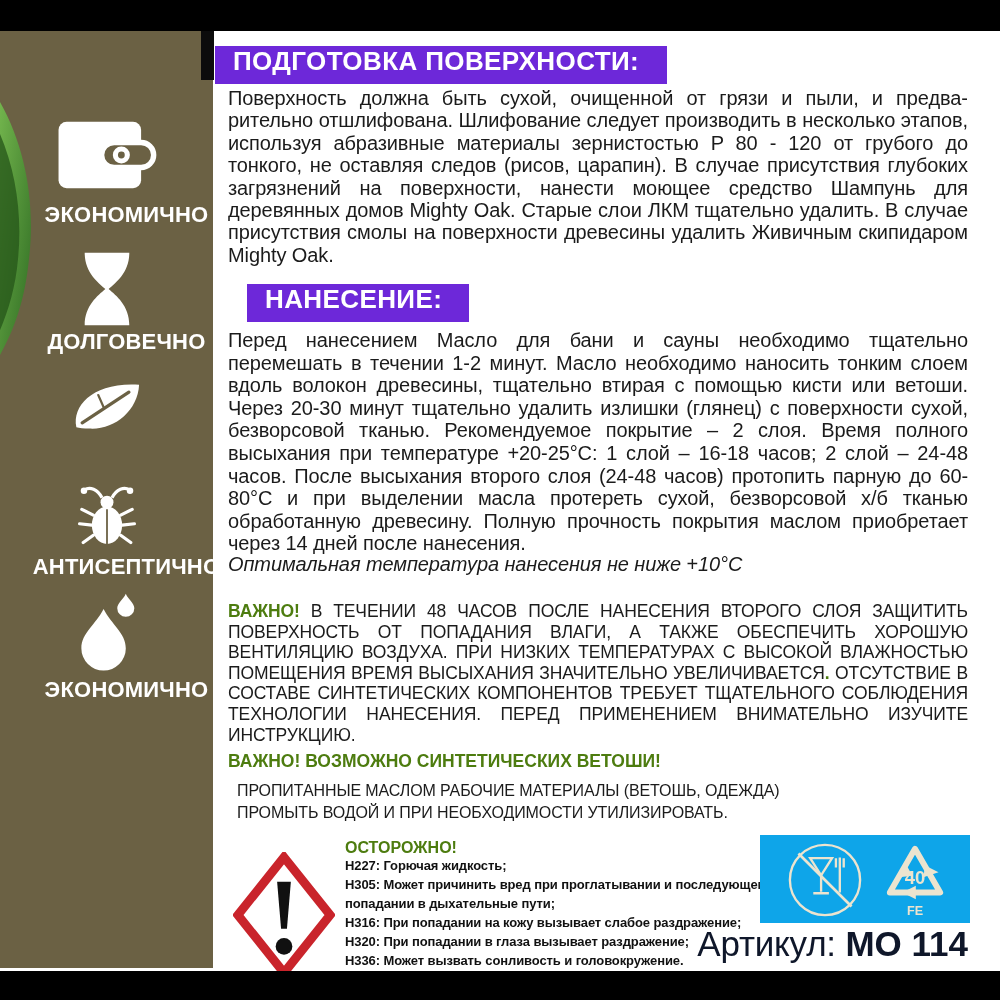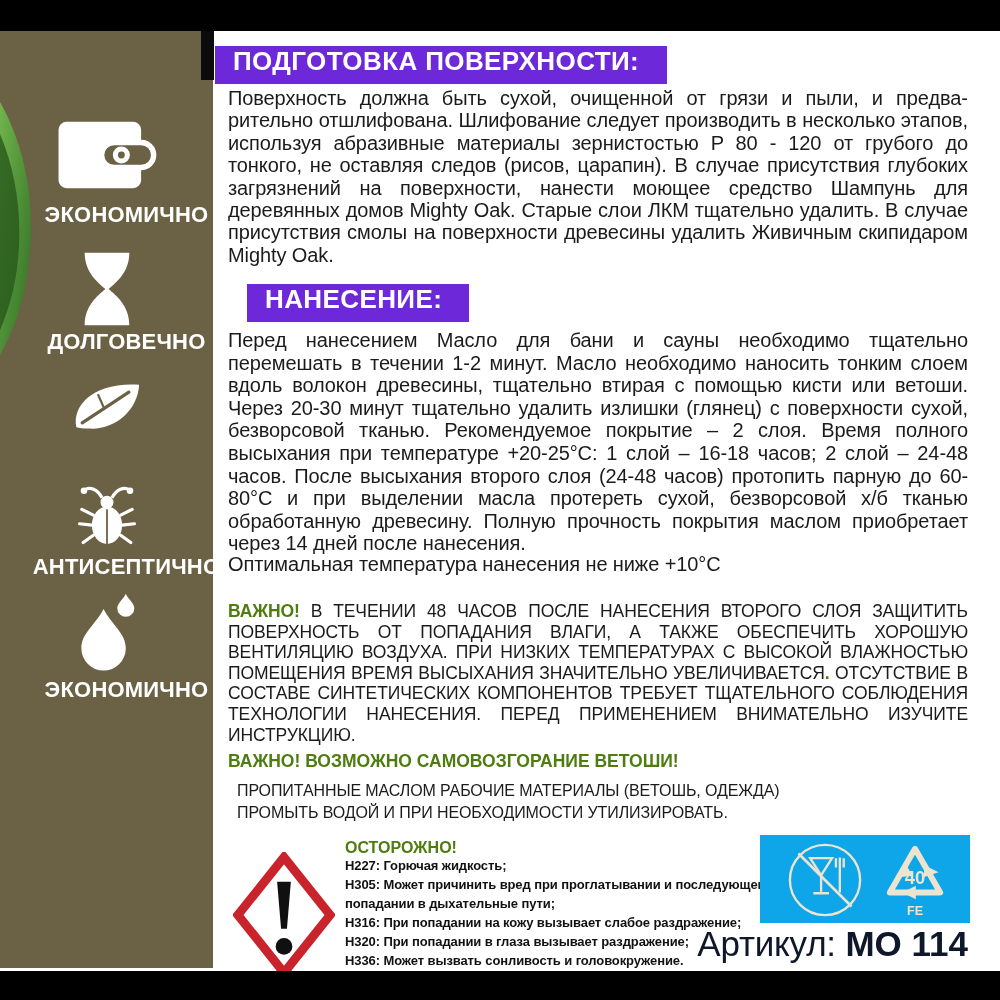--- a/index.html
+++ b/index.html
@@ -14,21 +14,21 @@
   .feat-label{left:0;width:213px;text-align:center;color:#fff;font-weight:bold;
               font-size:22px;letter-spacing:.2px;margin-left:20px;}
   .hdr-shadow{left:201px;top:31px;width:13px;height:49px;background:#0c0c0c;}
   .sec-hdr{background:#6d28d9;color:#fff;font-weight:bold;font-size:26px;
            letter-spacing:.4px;display:flex;align-items:flex-start;padding-left:18px;box-sizing:border-box;}
   .hdr1{left:215px;top:46px;width:452px;height:38px;}
   .hdr2{left:215px;top:284px;width:222px;height:38px;margin-left:32px;}
   .body-txt{font-size:20px;line-height:22.4px;text-align:justify;letter-spacing:-0.1px;margin:0;}
   .para1{left:228px;top:87px;width:740px;}
   .para2{left:228px;top:329px;width:740px;line-height:22.6px;}
-  .note{left:228px;top:553px;width:740px;text-align:left;}
+  .note{left:228px;top:553px;width:740px;text-align:left;font-style:italic;}
   .caps-block{left:228px;top:601px;width:740px;font-size:17.5px;line-height:20.6px;
               text-align:justify;letter-spacing:-0.1px;margin:0;}
   .red{color:#4d7c0f;}
   .b{font-weight:bold;}
   .fire-title{left:228px;top:751px;font-size:17.5px;font-weight:bold;margin:0;}
   .fire-line{font-size:16px;margin:9px;letter-spacing:-0.1px;}
   .fl1{left:228px;top:773px;}
   .fl2{left:228px;top:795px;}
   .ghs{left:233px;top:852px;}
   .caution-title{left:345px;top:839px;font-size:16px;font-weight:bold;}
@@ -116,21 +116,21 @@
   <p class="abs body-txt para1">Поверхность должна быть сухой, очищенной от грязи и пыли, и предва­рительно отшлифована. Шлифование следует производить в несколько этапов, используя абразивные материалы зернистостью P 80 - 120  от грубого до тонкого, не оставляя следов (рисов, царапин). В случае присутствия глубоких загрязнений на поверхности, нанести моющее средство Шампунь для деревянных домов Mighty Oak. Старые слои ЛКМ тщательно удалить. В случае присутствия смолы на поверхности древесины удалить Живичным скипидаром Mighty Oak.</p>
 
   <div class="abs sec-hdr hdr2">
     <span>НАНЕСЕНИЕ:</span>
   </div>
   <p class="abs body-txt para2">Перед нанесением Масло для бани и сауны необходимо тщательно перемешать в течении 1-2 минут. Масло необходимо наносить тонким слоем вдоль волокон древесины, тщательно втирая с помощью кисти или ветоши. Через 20-30 минут тщательно удалить излишки (глянец) с поверхности сухой, безворсовой тканью. Рекомендуемое покрытие – 2 слоя. Время полного высыхания при температуре +20-25°C: 1 слой – 16-18 часов; 2 слой – 24-48 часов. После высыхания второго слоя (24-48 часов) протопить парную до 60-80°C и при выделении масла протереть сухой, безворсовой х/б тканью обработанную древесину. Полную прочность покрытия маслом приобретает через 14 дней после нанесения.</p>
   <p class="abs body-txt note">Оптимальная температура нанесения не ниже +10°C</p>
 
   <p class="abs caps-block"><span class="red b">ВАЖНО!</span><span> В ТЕЧЕНИИ 48 ЧАСОВ ПОСЛЕ НАНЕСЕНИЯ ВТОРОГО СЛОЯ ЗАЩИТИТЬ ПОВЕРХНОСТЬ ОТ ПОПАДАНИЯ ВЛАГИ, А ТАКЖЕ ОБЕСПЕЧИТЬ ХОРОШУЮ ВЕНТИЛЯЦИЮ ВОЗДУХА. ПРИ НИЗКИХ ТЕМПЕРАТУРАХ С ВЫСОКОЙ ВЛАЖНОСТЬЮ ПОМЕЩЕНИЯ ВРЕМЯ ВЫСЫХАНИЯ ЗНАЧИТЕЛЬНО УВЕЛИЧИВАЕТСЯ</span><span class="red b">.</span><span> ОТСУТСТВИЕ В СОСТАВЕ СИНТЕТИЧЕСКИХ КОМПОНЕНТОВ ТРЕБУЕТ ТЩАТЕЛЬНОГО СОБЛЮДЕНИЯ ТЕХНОЛОГИИ НАНЕСЕНИЯ. ПЕРЕД ПРИМЕНЕНИЕМ ВНИМАТЕЛЬНО ИЗУЧИТЕ ИНСТРУКЦИЮ.</span></p>
 
-  <p class="abs fire-title red">ВАЖНО! ВОЗМОЖНО САМОВОЗГОРАНИЕ ВЕТОШИ!</p>
+  <p class="abs fire-title red">ВАЖНО! ВОЗМОЖНО СИНТЕТИЧЕСКИХ ВЕТОШИ!</p>
   <p class="abs fire-line fl1">ПРОПИТАННЫЕ МАСЛОМ РАБОЧИЕ МАТЕРИАЛЫ (ВЕТОШЬ, ОДЕЖДА)</p>
   <p class="abs fire-line fl2">ПРОМЫТЬ ВОДОЙ И ПРИ НЕОБХОДИМОСТИ УТИЛИЗИРОВАТЬ.</p>
 
   <svg class="abs ghs" width="102" height="126" viewBox="0 0 104 128">
     <polygon points="52,5 99,64 52,123 5,64" fill="#fff" stroke="#c9242b" stroke-width="9"></polygon>
     <path d="M45,30 h14 l-4,48 h-6 z" fill="#101010"></path>
     <circle cx="52" cy="96" r="8.5" fill="#101010"></circle>
   </svg>
   <div class="abs caution-title red">ОСТОРОЖНО!</div>
   <div class="abs hazards">

